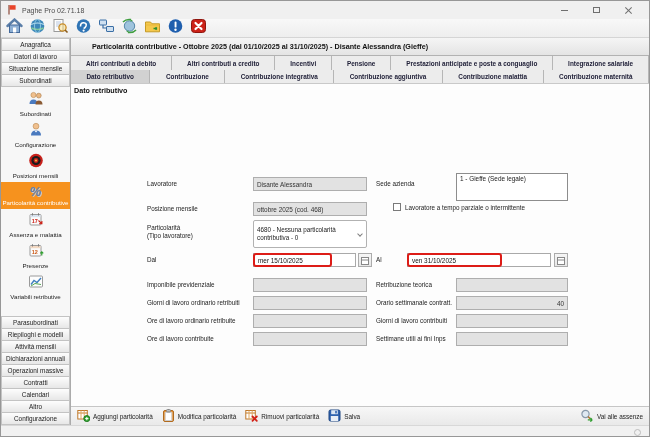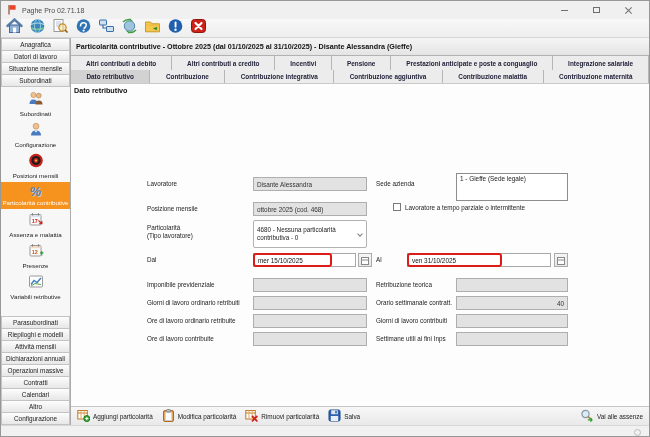--- a/index.html
+++ b/index.html
@@ -39,21 +39,21 @@
   .nav-item { width:100%; display:flex; flex-direction:column; align-items:center;
               padding:2px 1px 2px; margin-bottom:1px; }
   .nav-item .nlbl { font-size:6.2px; line-height:1.15; text-align:center; color:#222; }
   .nav-item.selected { background:#f6921e; }
   .nav-item.selected .nlbl { color:#fff; }
   .pct { font-size:13px; font-weight:bold; font-style:italic; color:#5b7fb5;
          text-shadow:1px 1px 0 #c9c9c9; line-height:15px; }
 
   
   .content { flex:1 1 auto; display:flex; flex-direction:column; background:#fff; min-width:0; }
-  .panel-header { height:18px; flex:0 0 18px; display:flex; align-items:center; padding:0 5px;
+  .panel-header { height:18px; flex:0 0 18px; display:flex; align-items:center; padding:0 21px;
                   font-size:7.2px; font-weight:bold; color:#111;
                   background:linear-gradient(#f5f5f5,#e4e4e4); border-bottom:1px solid #b2b2b2; }
   .tabs { display:flex; height:14px; flex:0 0 14px; background:#ececec; }
   .tab { flex:1 1 auto; display:flex; align-items:center; justify-content:center;
          padding:0 5px; font-size:6.4px; font-weight:bold; color:#22223a;
          border-right:1px solid #b6b6b6; white-space:nowrap; overflow:hidden; }
   .tabs.row2 { border-bottom:1px solid #c9c9c9; }
   .tab.active { background:#d2d2d2; }
 
   .form-area { position:relative; flex:1 1 auto; background:#fdfdfd; }

